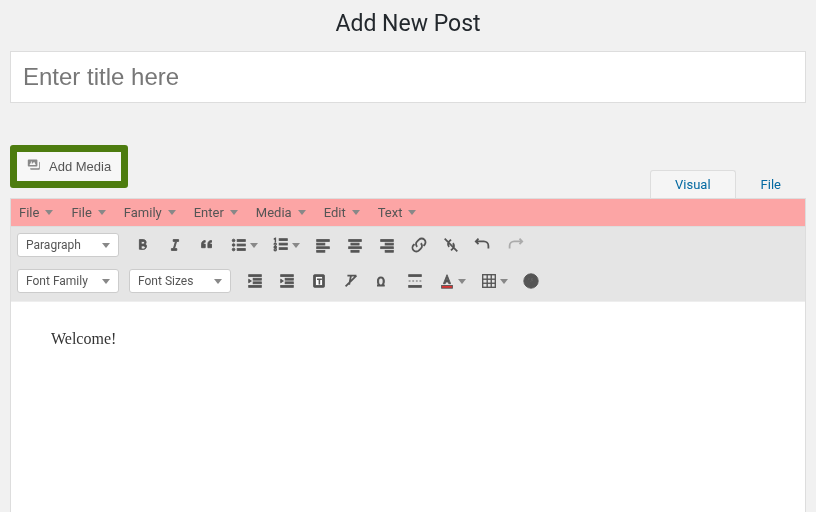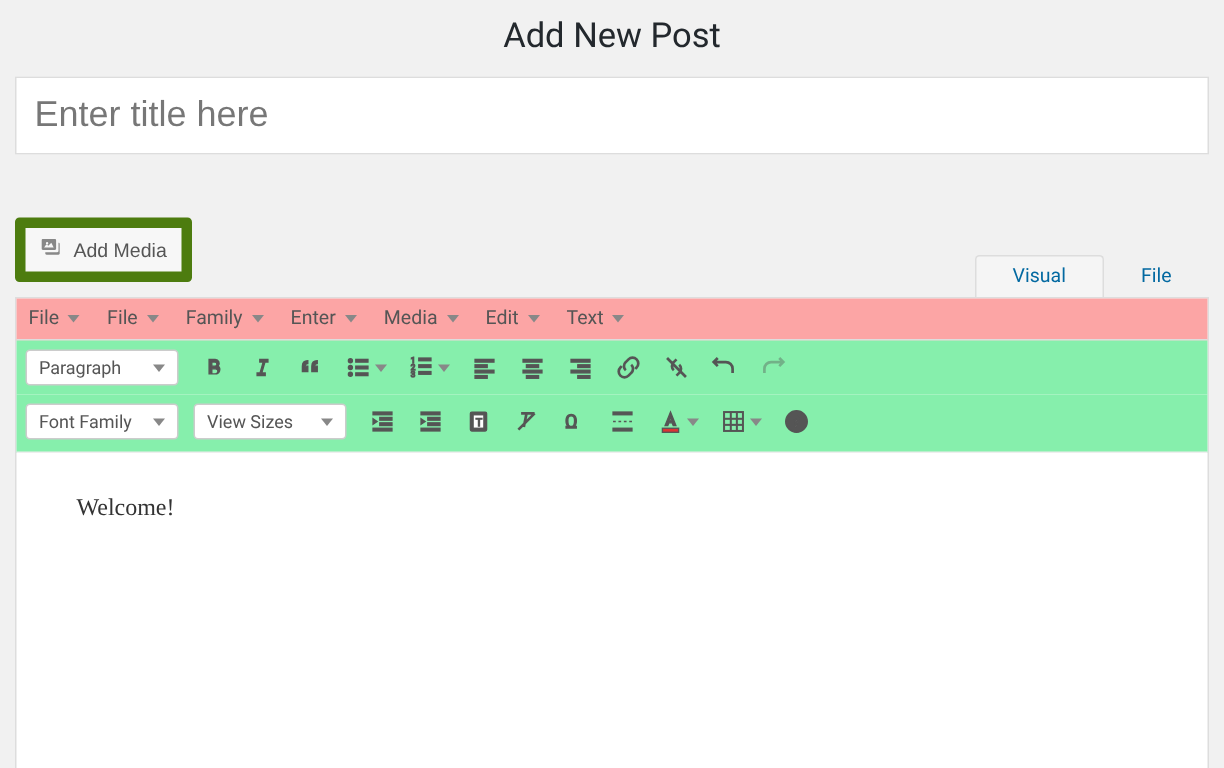--- a/index.html
+++ b/index.html
@@ -94,21 +94,21 @@
     border-left: 4px solid transparent;
     border-right: 4px solid transparent;
     border-top: 5px solid #888;
     margin-left: 2px;
   }
   .toolbar-row {
     display: flex;
     align-items: center;
     gap: 4px;
     padding: 4px 6px;
-    background: #86efac;
+    background: #e5e5e5;
     flex-wrap: nowrap;
   }
   .toolbar-row:first-of-type { border-bottom: none; }
   .dropdown-ctrl {
     display: inline-flex;
     align-items: center;
     justify-content: space-between;
     border: 1px solid #ccc;
     background: #fff;
     border-radius: 3px;
@@ -284,21 +284,21 @@
         </svg>
       </span>
   </div>
 
   <div class="toolbar-row" style="border-bottom:1px solid #eee;padding-bottom:6px;">
     <div class="dropdown-ctrl">
       <span>Font Family</span>
         <span class="caret"></span>
     </div>
     <div class="dropdown-ctrl">
-      <span>View Sizes</span>
+      <span>Font Sizes</span>
         <span class="caret"></span>
     </div>
     <span class="tool-btn">
         <svg viewBox="0 0 20 20">
           <rect x="3" y="3" width="14" height="2"></rect>
           <rect x="8" y="7" width="9" height="2"></rect>
           <rect x="8" y="11" width="9" height="2"></rect>
           <rect x="3" y="15" width="14" height="2"></rect>
           <path d="M6 10l-3-2v4z"></path>
         </svg>

